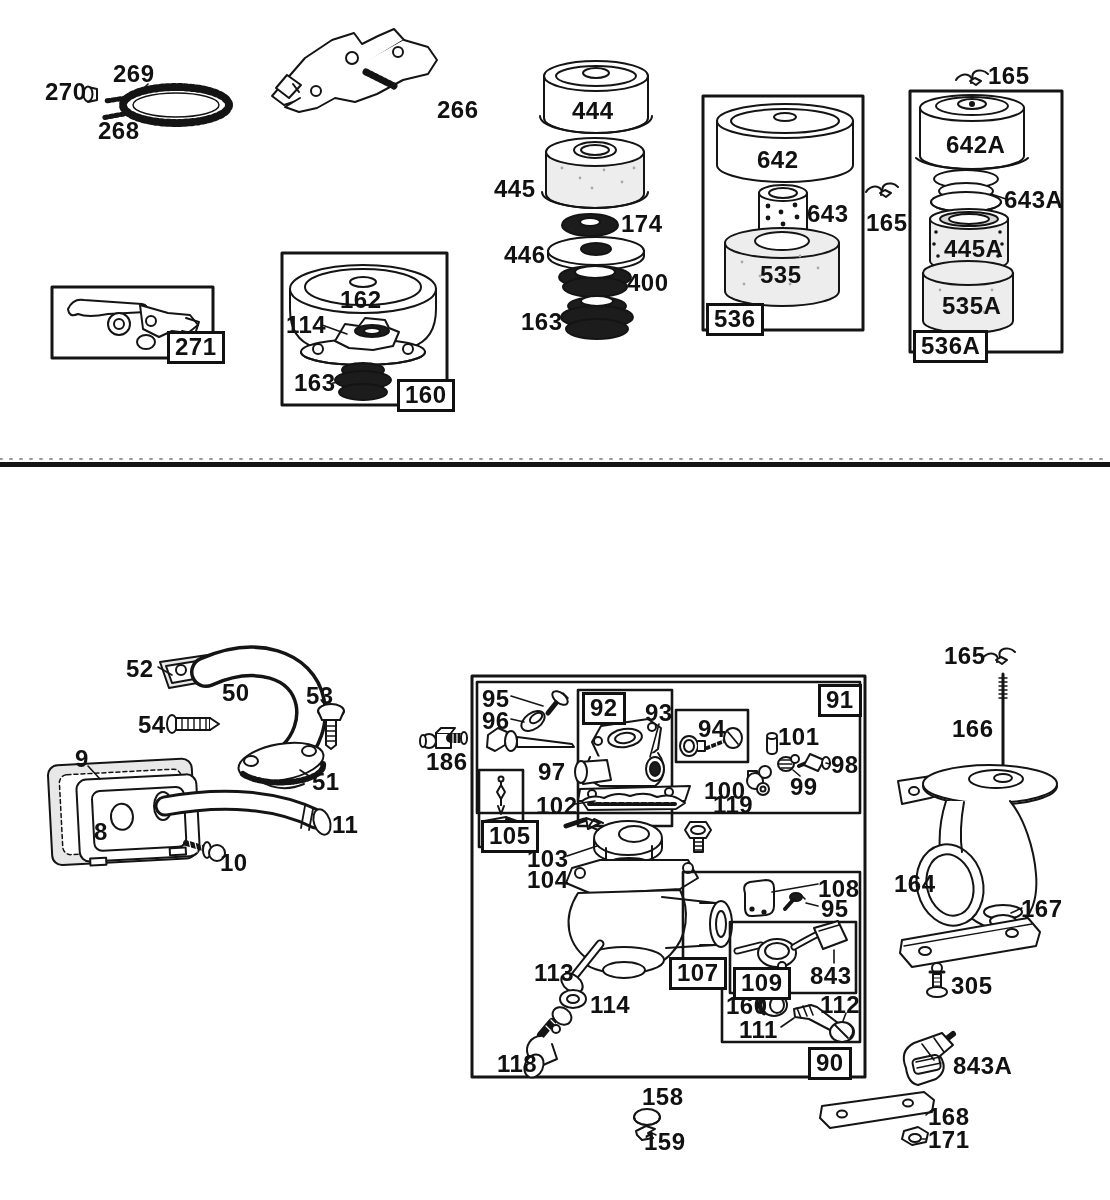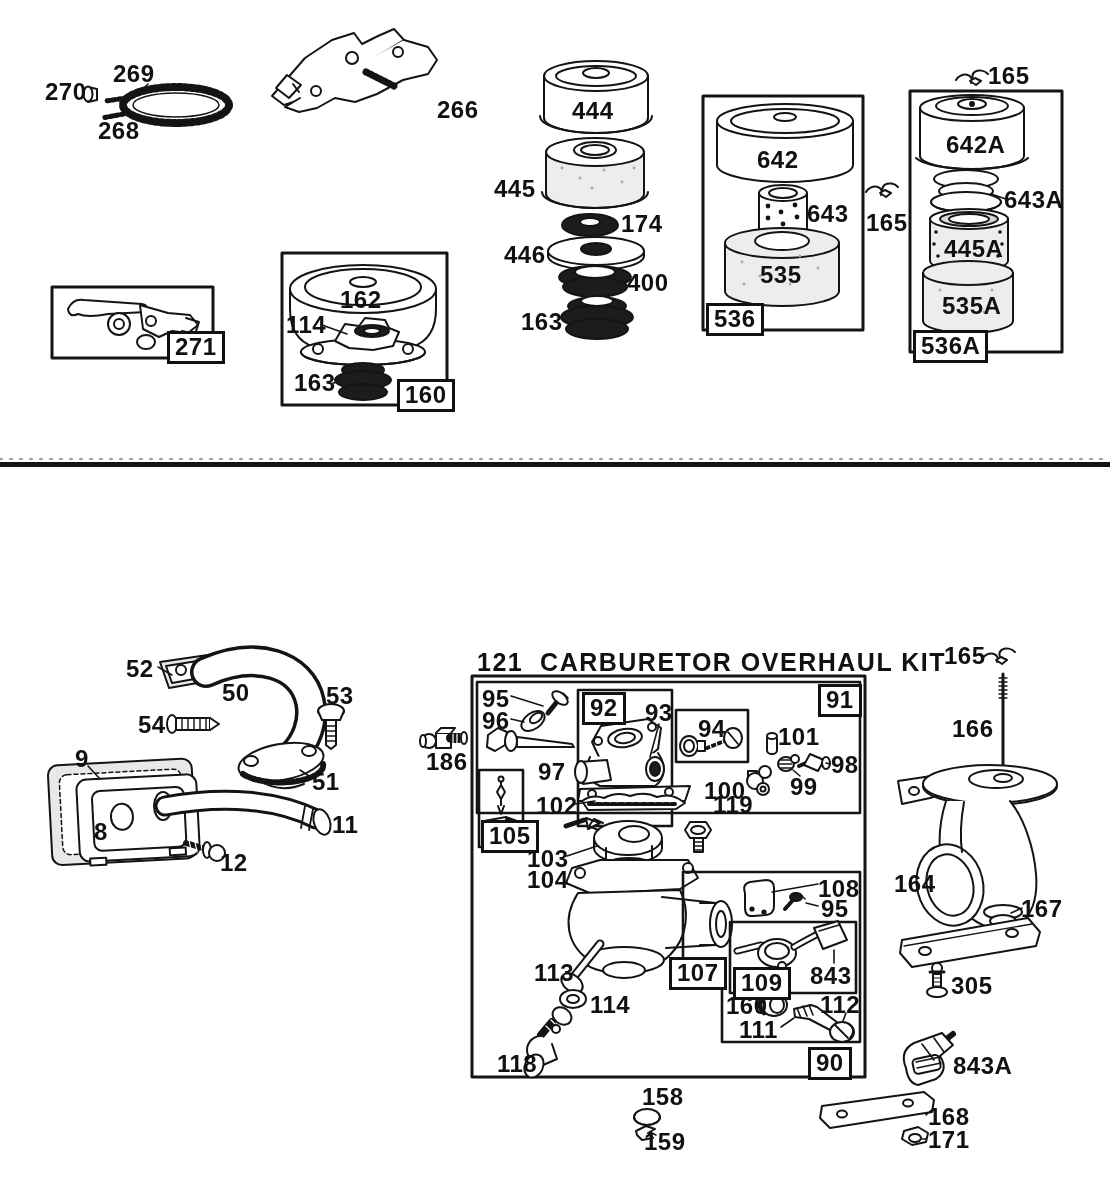--- a/index.html
+++ b/index.html
@@ -607,29 +607,28 @@
 <span class="lbl boxed" style="left:913px;top:330px">536A</span>
 
 <span class="lbl boxed" style="left:167px;top:331px">271</span>
 <span class="lbl" style="left:340px;top:288px">162</span>
 <span class="lbl" style="left:286px;top:313px">114</span>
 <span class="lbl" style="left:294px;top:371px">163</span>
 <span class="lbl boxed" style="left:397px;top:379px">160</span>
 
 <span class="lbl" style="left:126px;top:657px">52</span>
 <span class="lbl" style="left:222px;top:681px">50</span>
-<span class="lbl" style="left:326px;top:684px">53</span>
+<span class="lbl" style="left:306px;top:684px">53</span>
 <span class="lbl" style="left:138px;top:713px">54</span>
 <span class="lbl" style="left:75px;top:747px">9</span>
 <span class="lbl" style="left:94px;top:820px">8</span>
 <span class="lbl" style="left:312px;top:770px">51</span>
 <span class="lbl" style="left:332px;top:813px">11</span>
-<span class="lbl" style="left:220px;top:851px">12</span>
-
-<div class="kit-title" style="left:477px;top:650px">121  CARBURETOR OVERHAUL KIT</div>
+<span class="lbl" style="left:220px;top:851px">10</span>
+
 <span class="lbl boxed" style="left:818px;top:684px">91</span>
 
 <span class="lbl" style="left:482px;top:687px">95</span>
 <span class="lbl" style="left:482px;top:709px">96</span>
 <span class="lbl" style="left:538px;top:760px">97</span>
 <span class="lbl boxed" style="left:582px;top:692px">92</span>
 <span class="lbl" style="left:645px;top:701px">93</span>
 <span class="lbl" style="left:698px;top:717px">94</span>
 <span class="lbl" style="left:778px;top:725px">101</span>
 <span class="lbl" style="left:831px;top:753px">98</span>

